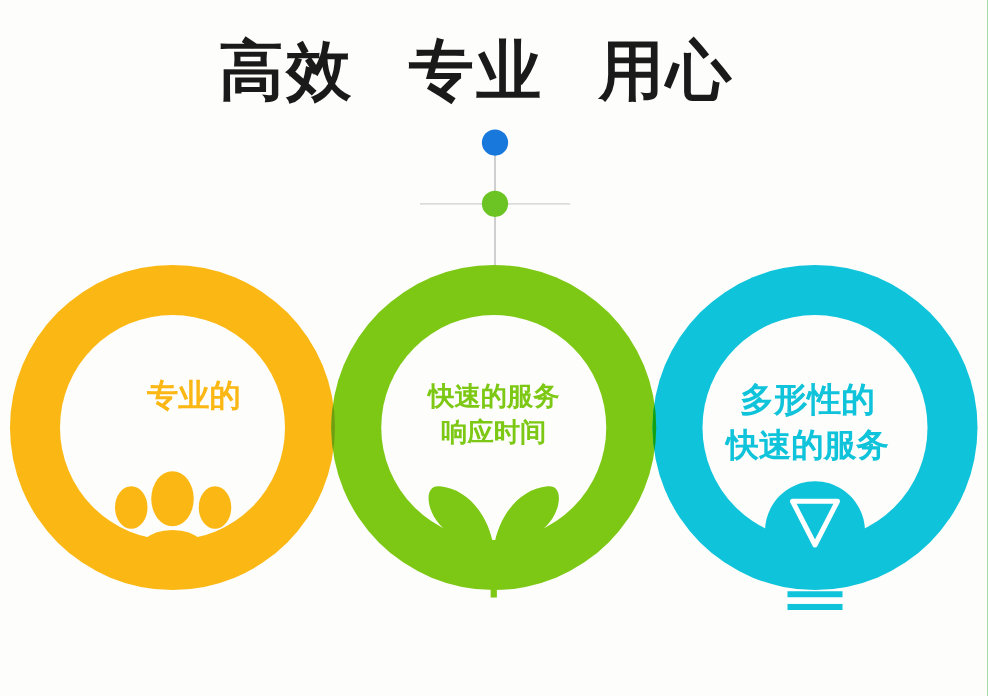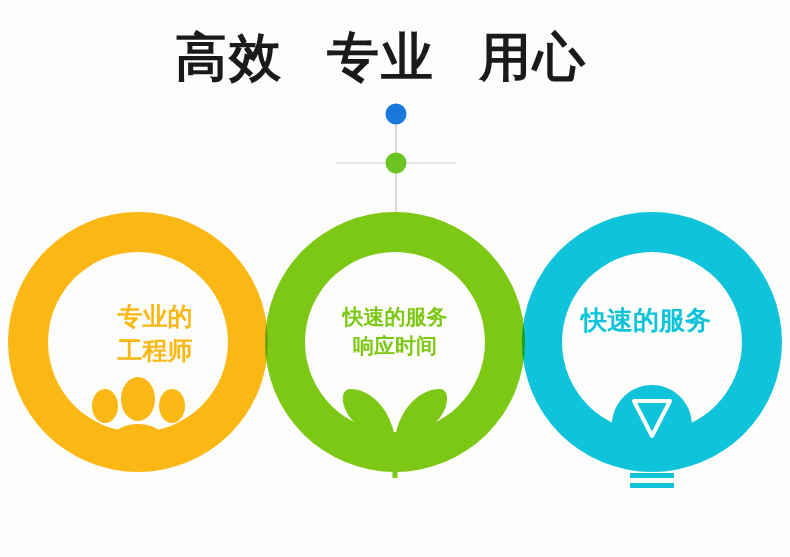--- a/index.html
+++ b/index.html
@@ -208,25 +208,25 @@
 
       <rect x="630" y="283" width="44" height="5" fill="#0fc3da"></rect>
       <rect x="630" y="293" width="44" height="5" fill="#0fc3da"></rect>
 
       <rect x="630" y="288" width="44" height="5" fill="#ffffff"></rect>
     </g>
   </svg>
 
   <div class="clabel clabel-1">
     <span class="l">专业的</span>
-    <span class="l">工程师</span>
   </div>
 
   <div class="clabel clabel-2">
     <span class="l">快速的服务</span>
     <span class="l">响应时间</span>
   </div>
 
   <div class="clabel clabel-3">
+    <span class="l">多形性的</span>
     <span class="l wide">快速的服务</span>
   </div>
 
 </div>
 
 </body></html>

